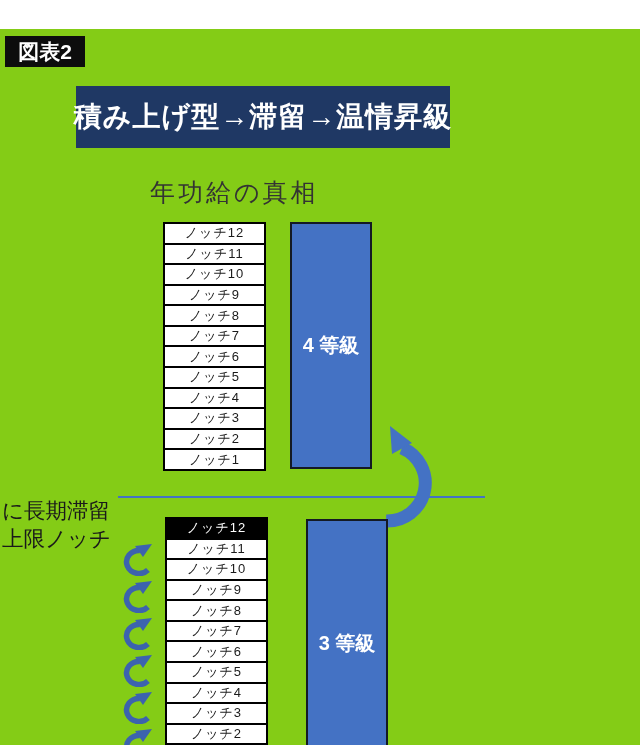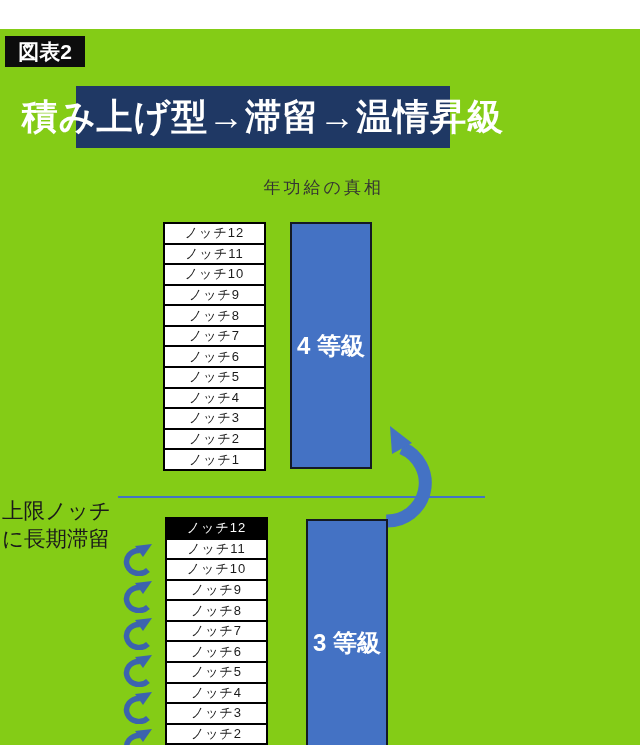--- a/index.html
+++ b/index.html
@@ -7,41 +7,41 @@
   .stage{position:relative;width:640px;height:745px;background:#84cc16;overflow:hidden;margin-top:29px;}
 
   
   .fig-tag{position:absolute;left:5px;top:7px;width:80px;height:31px;background:#0d0d0d;color:#ffffff;
     font-size:21px;font-weight:bold;display:flex;align-items:center;justify-content:center;}
   .fig-title{position:absolute;left:92px;top:9px;font-size:23px;font-weight:bold;color:#111;line-height:1.2;white-space:nowrap;}
 
   
   .banner{position:absolute;left:76px;top:57px;width:374px;height:62px;background:#1F3864;
     display:flex;align-items:center;justify-content:center;}
-  .banner span{color:#ffffff;font-size:36px;font-weight:bold;letter-spacing:1px;white-space:nowrap;}
+  .banner span{color:#ffffff;font-size:28px;font-weight:bold;letter-spacing:1px;white-space:nowrap;}
 
   
-  .subhead{position:absolute;left:144px;top:147px;width:240px;text-align:right;font-size:17px;color:#333;
+  .subhead{position:absolute;left:150px;top:147px;width:240px;text-align:left;font-size:25px;color:#333;
     letter-spacing:3px;white-space:nowrap;}
 
   
   .ntable{position:absolute;width:103px;border:2px solid #000;box-sizing:border-box;display:flex;flex-direction:column;background:#fff;}
   .ntable.upper{left:163px;top:193px;height:249px;}
   .ntable.lower{left:165px;top:488px;height:249px;}
   .ncell{flex:1;border-bottom:2px solid #000;display:flex;align-items:center;justify-content:center;
     font-size:13px;color:#1a1a1a;background:#fff;letter-spacing:1px;white-space:nowrap;}
   .ncell:last-child{border-bottom:none;}
   .ncell.hl{background:#000;color:#fff;}
 
   
   .gbox{position:absolute;width:82px;background:#4472C4;border:2px solid #141a24;box-sizing:border-box;
     display:flex;align-items:center;justify-content:center;}
   .gbox.upper{left:290px;top:193px;height:247px;}
   .gbox.lower{left:306px;top:490px;height:248px;justify-content:center;}
-  .gbox span{color:#ffffff;font-size:24px;font-weight:bold;white-space:nowrap;}
+  .gbox span{color:#ffffff;font-size:20px;font-weight:bold;white-space:nowrap;}
 
   
   .lbl{position:absolute;color:#1a1a1a;line-height:1;white-space:nowrap;}
   .lbl.compassion{left:378px;top:342px;font-size:25px;letter-spacing:3px;}
   .lbl.promotion{left:510px;top:451px;font-size:26px;letter-spacing:3px;}
   .stagnation{position:absolute;left:2px;top:468px;font-size:21.5px;line-height:28px;color:#1a1a1a;white-space:nowrap;}
 
   
   .hline{position:absolute;left:118px;top:467px;width:367px;height:2px;background:#4472C4;}
 
@@ -86,22 +86,22 @@
 
   <svg class="bigarrow" viewBox="0 0 100 115" xmlns="http://www.w3.org/2000/svg">
     <path d="M 34 100 A 38 38 0 0 0 50 27" fill="none" stroke="#4472C4" stroke-width="13"></path>
     <polygon points="38,5 60,22 40,33" fill="#4472C4"></polygon>
   </svg>
 
   <div class="hline"></div>
 
 
   <div class="stagnation">
+    <div>に長期滞留</div>
     <div>上限ノッチ</div>
-    <div>に長期滞留</div>
   </div>
 
   <div class="ntable lower">
     <div class="ncell hl">ノッチ12</div>
     <div class="ncell">ノッチ11</div>
     <div class="ncell">ノッチ10</div>
     <div class="ncell">ノッチ9</div>
     <div class="ncell">ノッチ8</div>
     <div class="ncell">ノッチ7</div>
     <div class="ncell">ノッチ6</div>

